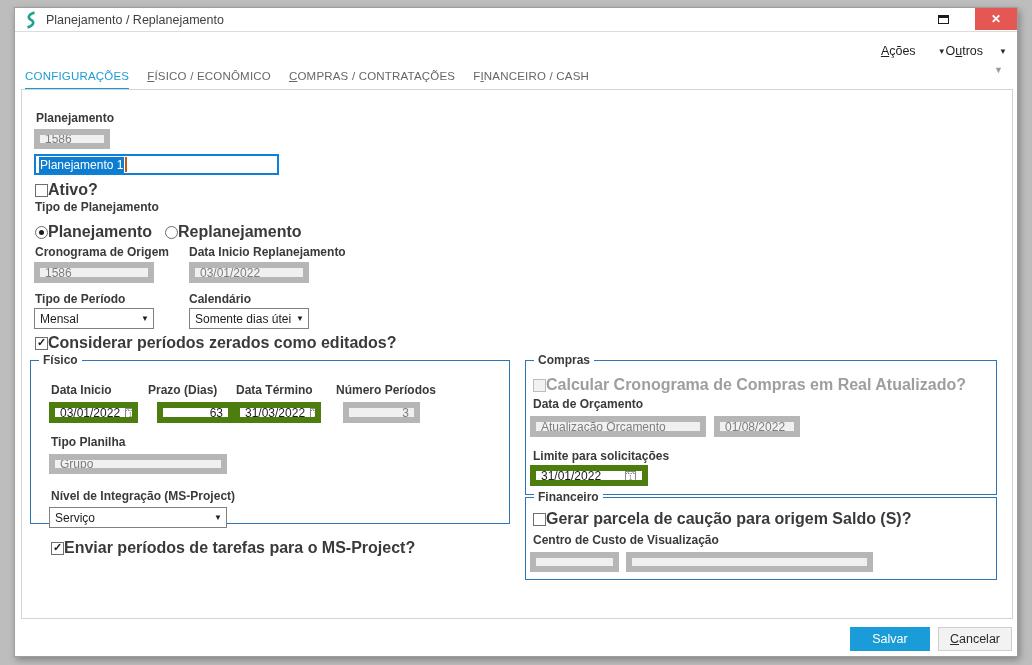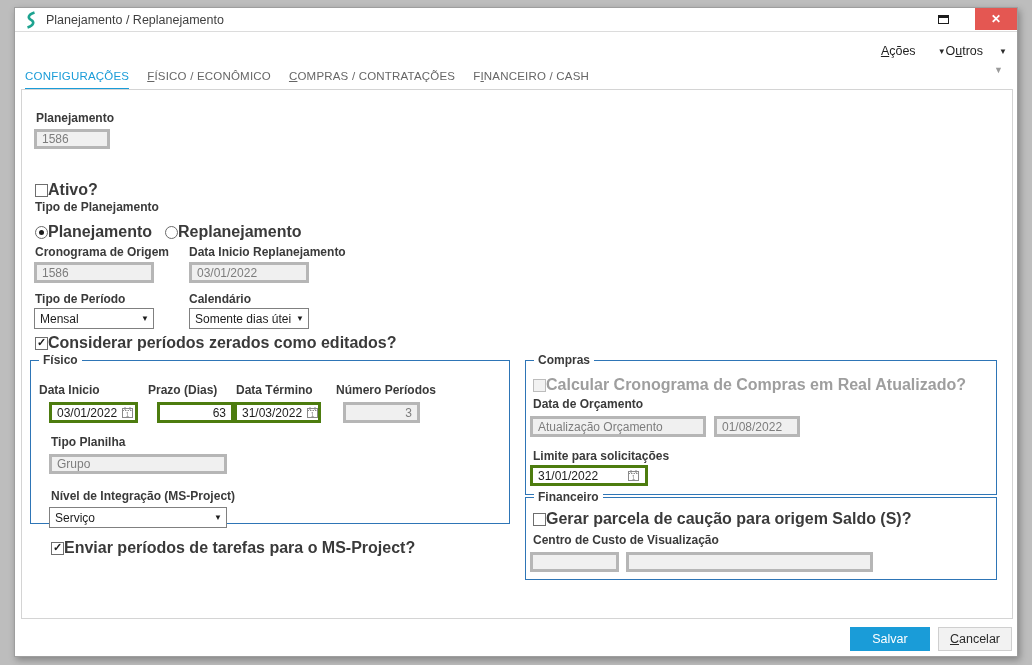--- a/index.html
+++ b/index.html
@@ -52,21 +52,21 @@
   }
   .tab { color:#666; padding-bottom:6px; white-space:nowrap; border-bottom:3px solid transparent; }
   .tab.active { color:#1a9cd8; border-bottom:3px solid #1a9cd8; }
   
   .panel {
     position:absolute; left:6px; top:81px; width:992px; height:530px;
     border:1px solid #d4d4d4; background:#fff;
   }
   .lbl { position:absolute; font-size:12px; font-weight:700; color:#3a3a3a; white-space:nowrap; }
   .field {
-    position:absolute; height:21px; background:#fff; border:3px solid #4d7c0f;
+    position:absolute; height:21px; background:#fff; border:6px solid #4d7c0f;
     font-size:12px; color:#1c1c1c; padding:0 5px;
     display:flex; align-items:center; overflow:hidden; white-space:nowrap;
   }
   .field.disabled { background:#f0f0f0; border-color:#b6b6b6; color:#7d7d7d; }
   .field.num { justify-content:flex-end;margin-left:9px; }
   .field.date { justify-content:space-between; }
   .field.focused {
     border:2px solid #0f80d7; padding:0 3px;
   }
   .sel-text { background:#0d7dd1; color:#fff; padding:1px 1px; }
@@ -148,20 +148,24 @@
     <div class="tab"><span>F</span><span class="u">I</span><span>NANCEIRO / CASH</span></div>
   </div>
 
   <div class="panel">
 
     <span class="lbl" style="left:14px;top:21px">Planejamento</span>
     <div class="field disabled" style="left:12px;top:39px;width:76px;height:20px">
       <span>1586</span>
     </div>
 
+    <div class="field focused" style="left:12px;top:64px;width:245px">
+      <span class="sel-text">Planejamento 1</span>
+        <span class="caret"></span>
+    </div>
 
     <div class="check-row" style="left:13px;top:91px">
       <span class="cb"></span>
       <span class="cb-label">Ativo?</span>
     </div>
 
     <span class="lbl" style="left:13px;top:110px">Tipo de Planejamento</span>
 
     <div class="radio-row" style="left:13px;top:133px">
       <span class="rd">
@@ -197,21 +201,21 @@
     <div class="check-row" style="left:13px;top:244px">
       <span class="cb">
           <span class="tick">✓</span>
         </span>
       <span class="cb-label">Considerar períodos zerados como editados?</span>
     </div>
 
     <div class="group" style="left:8px;top:270px;width:480px;height:164px">
       <span class="group-title">Físico</span>
 
-      <span class="lbl" style="left:8px;top:22px">Data Inicio</span>
+      <span class="lbl" style="left:20px;top:22px">Data Inicio</span>
       <span class="lbl" style="left:117px;top:22px">Prazo (Dias)</span>
       <span class="lbl" style="left:205px;top:22px">Data Término</span>
       <span class="lbl" style="left:305px;top:22px">Número Períodos</span>
 
       <div class="field date" style="left:18px;top:41px;width:89px">
         <span>03/01/2022</span>
         <svg class="cal-icon" width="13" height="13" viewBox="0 0 13 13">
           <rect x="1.5" y="2.5" width="10" height="9" fill="none" stroke="#8a8a8a"></rect>
           <line x1="4" y1="1" x2="4" y2="4" stroke="#8a8a8a"></line>
             <line x1="9" y1="1" x2="9" y2="4" stroke="#8a8a8a"></line>

